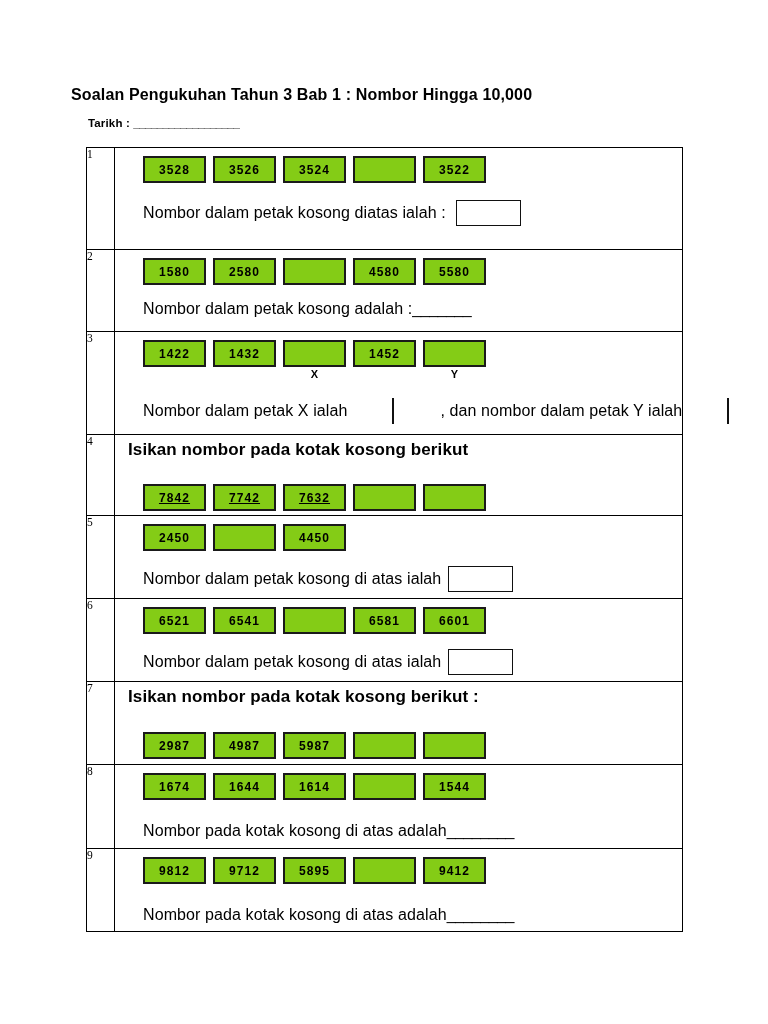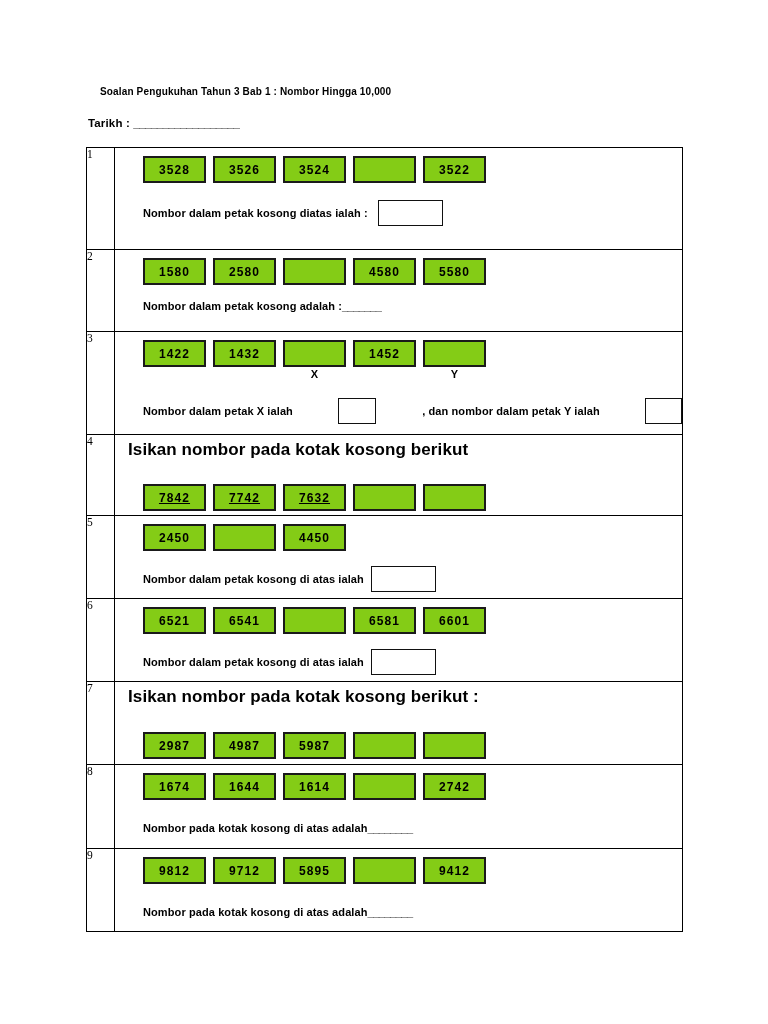--- a/index.html
+++ b/index.html
@@ -19,23 +19,23 @@
   .page {
     position: absolute;
     left: 0; top: 0;
     width: 768px;
     height: 1024px;
   }
 
   
   .doc-title {
     position: absolute;
-    left: 100px;
+    left: 71px;
     top: 86px;
-    font-size: 10px;
+    font-size: 16px;
     font-weight: bold;
     letter-spacing: 0.15px;
     white-space: nowrap;
   }
   .date-line {
     position: absolute;
     left: 88px;
     top: 117px;
     font-size: 11.5px;
     font-weight: bold;
@@ -115,22 +115,22 @@
     text-align: center;
     font-size: 11px;
     font-weight: bold;
   }
 
   
   .prompt {
     display: flex;
     align-items: center;
     padding-left: 28px;
-    font-size: 11px;
-    font-weight: bold;
+    font-size: 16px;
+    font-weight: normal;
     letter-spacing: 0.1px;
     white-space: nowrap;
   }
   .prompt.p1 { padding-top: 17px; }
   .prompt.p2 { padding-top: 15px; }
   .prompt.p3 { padding-top: 18px; gap: 38px; }
 
   .answerbox {
     width: 65px;
     height: 26px;
@@ -292,21 +292,21 @@
       </tr>
 
       <tr>
         <td class="num-cell row-h-83">8</td>
         <td class="body-cell">
           <div class="strip top-pad">
             <div class="numbox">1674</div>
             <div class="numbox">1644</div>
             <div class="numbox">1614</div>
             <div class="numbox empty"></div>
-            <div class="numbox">2742</div>
+            <div class="numbox">1544</div>
           </div>
           <div class="prompt" style="padding-top:22px;">
             <span class="inline-text">Nombor pada kotak kosong di atas adalah </span>
               <span class="blank-rule">________</span>
           </div>
         </td>
       </tr>
 
       <tr>
         <td class="num-cell row-h-82">9</td>

